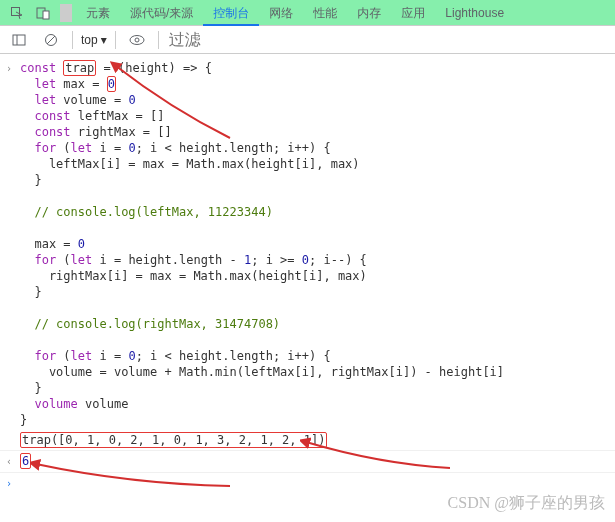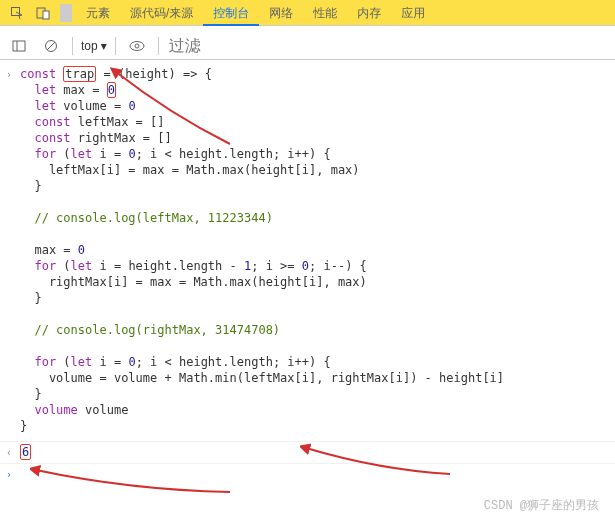--- a/index.html
+++ b/index.html
@@ -11,21 +11,21 @@
     width: 615px;
     height: 522px;
     overflow: hidden;
     position: relative;
   }
   .tabs {
     display: flex;
     align-items: center;
     height: 26px;
     border-bottom: 1px solid #ccc;
-    background: #fde047;
+    background: #86efac;
     padding-left: 4px;
     gap: 0;
   }
   .tool-icon {
     width: 26px;
     height: 26px;
     display: flex;
     align-items: center;
     justify-content: center;
     color: #5f6368;
@@ -42,21 +42,20 @@
     color: #1a73e8;
     border-bottom: 2px solid #1a73e8;
   }
   .toolbar {
     display: flex;
     align-items: center;
     height: 28px;
     border-bottom: 1px solid #ccc;
     padding: 0 6px;
     gap: 6px;
-    margin-top: 6px;
   }
   .toolbar .sep {
     width: 1px;
     height: 18px;
     background: #ccc;
     margin: 0 2px;
   }
   .context-sel {
     display: flex;
     align-items: center;
@@ -113,24 +112,24 @@
     display: inline-block;
     line-height: 14px;
   }
   .arrow {
     position: absolute;
     pointer-events: none;
   }
   .watermark {
     position: absolute;
     bottom: 8px;
-    right: 16px;
+    right: 10px;
     color: #bbb;
-    font-size: 12px;
-    font-family: Liberation Mono, monospace;
+    font-size: 16px;
+    font-family: Liberation Serif, serif;
   }
 </style>
 </head>
 <body>
 
 <div class="tabs">
   <div class="tool-icon">
     <svg width="14" height="14" viewBox="0 0 14 14">
         <rect x="1.5" y="1.5" width="8" height="8" fill="none" stroke="#5f6368" stroke-width="1"></rect>
         <path d="M6 6 L12 9 L9 10 L10 13" stroke="#5f6368" fill="none" stroke-width="1"></path>
@@ -143,20 +142,21 @@
       </svg>
   </div>
   <div class="toolbar sep" style="height:18px;width:1px;background:#ccc;margin:0 4px"></div>
   <div class="tab">元素</div>
   <div class="tab">源代码/来源</div>
   <div class="tab active">控制台</div>
   <div class="tab">网络</div>
   <div class="tab">性能</div>
   <div class="tab">内存</div>
   <div class="tab">应用</div>
+  <div class="tab">Lighthouse</div>
 </div>
 
 <div class="toolbar">
   <div class="tool-icon">
     <svg width="14" height="14" viewBox="0 0 14 14">
         <rect x="1" y="2" width="12" height="10" fill="none" stroke="#5f6368"></rect>
         <line x1="5" y1="2" x2="5" y2="12" stroke="#5f6368"></line>
       </svg>
   </div>
   <div class="tool-icon">
@@ -204,20 +204,21 @@
 
 <span class="kw">  for</span> (<span class="kw">let</span> i = <span class="num">0</span>; i &lt; height.length; i++) {
     volume = volume + Math.min(leftMax[i], rightMax[i]) - height[i]
   }
 <span class="kw">  volume</span> volume
 }</pre>
   </div>
 
   <div class="row" style="border-top:none">
     <div class="marker"></div>
+    <pre><span class="hl">trap([0, 1, 0, 2, 1, 0, 1, 3, 2, 1, 2, 1])</span></pre>
   </div>
 
   <div class="row">
     <div class="marker out"></div>
     <pre><span class="num hl">6</span></pre>
   </div>
 
   <div class="row">
     <div class="marker in" style="color:#1a73e8"></div>
     <pre>&nbsp;</pre>

